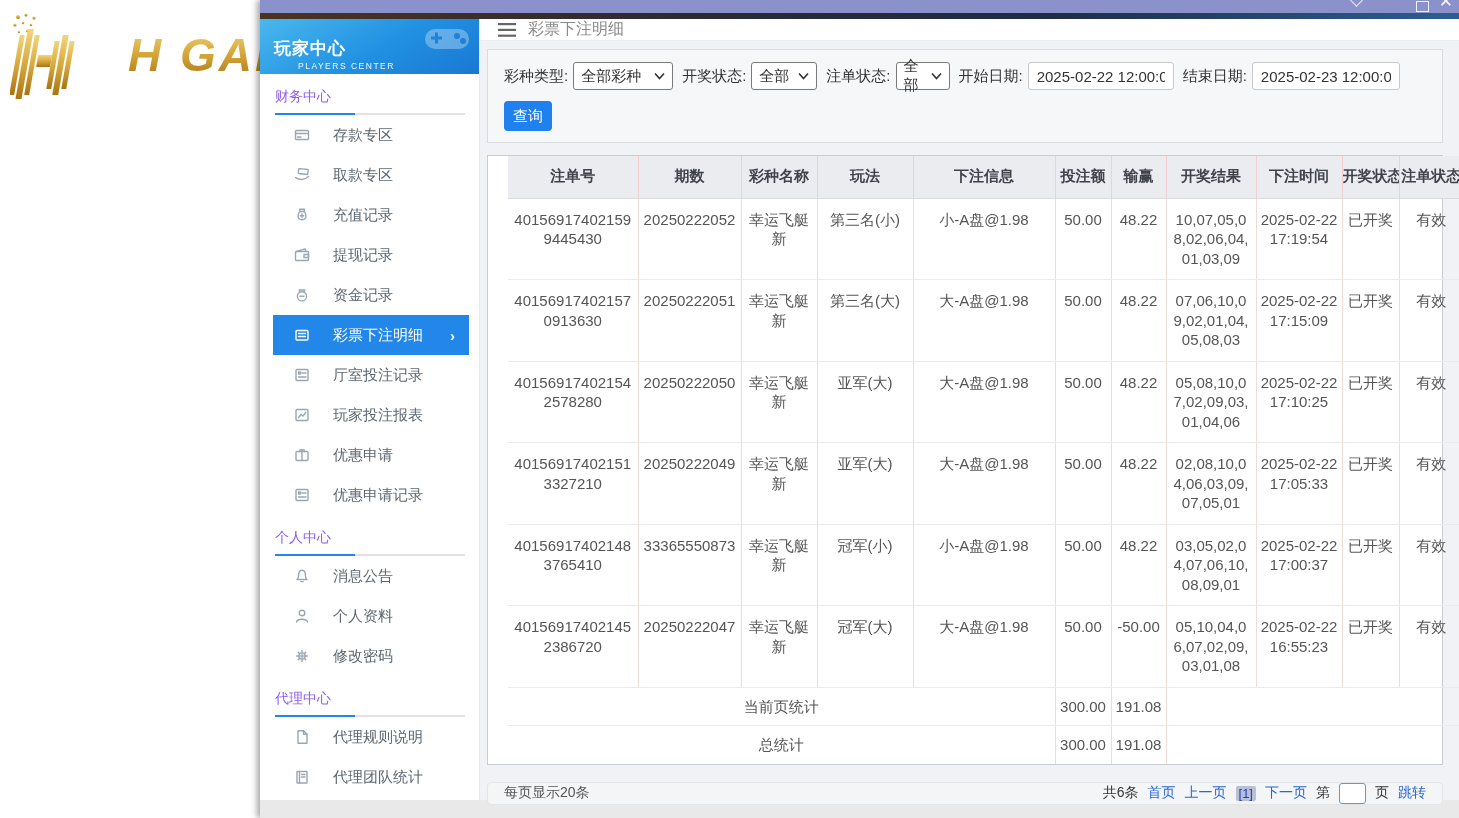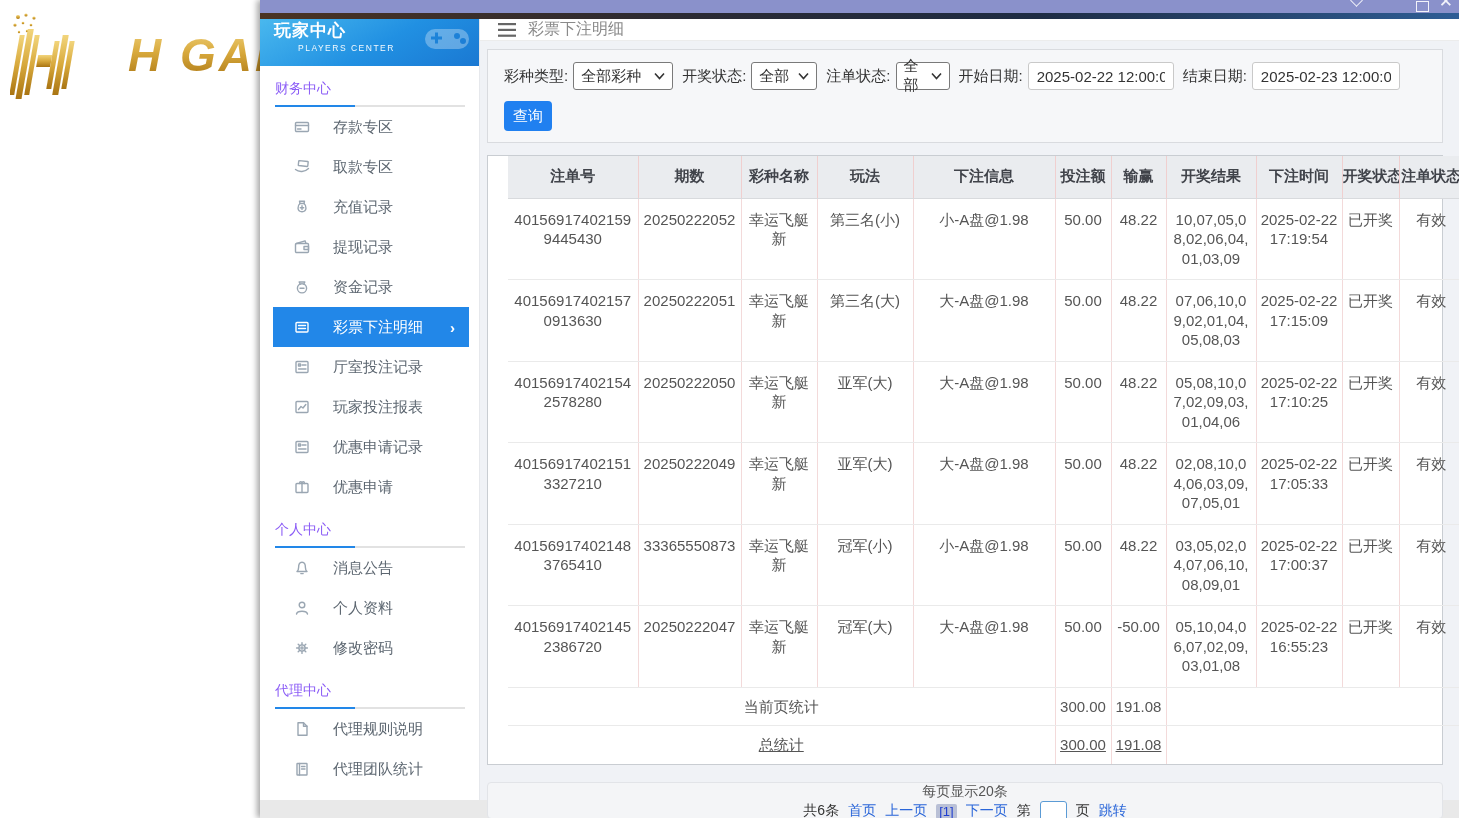--- a/index.html
+++ b/index.html
@@ -22,22 +22,22 @@
   .ctrl-chevron { right:98px; top:-4px; width:9px; height:9px; border-right:1.6px solid #f2f3fa; border-bottom:1.6px solid #f2f3fa; transform:rotate(45deg); }
   .ctrl-max { right:30px; top:1px; width:13px; height:11px; border:1.8px solid #f2f3fa; background:transparent; }
   .ctrl-close { right:6px; top:-7px; font-size:17px; line-height:17px; }
   .darkstrip { height:6px; background:linear-gradient(90deg,#4a3322 0%,#2b2a33 35%,#1e2c44 65%,#2e5d95 100%); }
 
   .window-body { display:flex; height:781px; background:#f0f2f6; }
   .window-bottom { height:18px; background:#e9e9e9; }
 
   
   .sidebar { width:220px; background:#ffffff; border-right:1px solid #e6e8ec; overflow:hidden; flex:none; }
-  .sb-header { height:47px; background:linear-gradient(150deg,#49b8ee 0%,#2190e2 55%,#1a78d2 100%);
-               color:#fff; padding:0 12px 0 14px; position:relative; }
+  .sb-header { height:55px; background:linear-gradient(150deg,#49b8ee 0%,#2190e2 55%,#1a78d2 100%);
+               color:#fff; padding:18px 12px 0 14px; position:relative; }
   .sb-title { font-size:17px; font-weight:bold; letter-spacing:1px; }
   .sb-sub { font-size:8.5px; letter-spacing:1.5px; margin-top:1px; opacity:.95;margin-left:24px; }
   .sb-gamepad { position:absolute; right:8px; top:2px; opacity:.3; }
 
   .sb-section-title { color:#8b5cf6; font-size:14px; margin:14px 0 7px 15px; }
   .sb-underline { height:2px; width:190px; margin-left:15px;
                   background:linear-gradient(90deg,#2287e8 0,#2287e8 80px,#e2e2e2 80px,#e2e2e2 100%); }
 
   .sb-item { height:40px; margin:0 10px 0 13px; display:flex; align-items:center; padding-left:20px;
              color:#5c6670; font-size:15px; cursor:pointer; position:relative; }
@@ -68,24 +68,24 @@
 
   .table-panel { margin:12px 16px 0 7px; background:#fff; border:1px solid #c9cdd2;padding-left:20px; }
   table { width:100%; border-collapse:collapse; table-layout:fixed; font-size:15px; color:#555; }
   thead th { background:#eaecef; color:#40434a; font-weight:bold; height:42px;
              border-right:1px solid #f0cfcf; border-bottom:1px solid #d8dadd; white-space:nowrap; overflow:hidden; }
   thead th:last-child { border-right:none; }
   tbody td { border-right:1px solid #f3dada; border-bottom:1px solid #eaeaea; text-align:center;
              vertical-align:top; padding:11px 3px; height:76px; word-break:break-all; line-height:1.3; }
   tbody td:last-child { border-right:none; }
   tr.summary td { height:38px; padding:9px 3px; vertical-align:middle; }
-  tr.summary:last-child td { border-bottom:none;text-decoration:underline; }
+  tr.summary:last-child td { border-bottom:none; }
 
   .footer-bar { margin:17px 16px 0 7px; background:#f4f5f7; border:1px solid #e2e4e8; border-radius:4px;
-                height:37px; display:flex; align-items:center; justify-content:space-between; padding:0 16px; font-size:14px; color:#555;flex-direction:column; }
+                height:37px; display:flex; align-items:center; justify-content:space-between; padding:0 16px; font-size:14px; color:#555; }
   .pagination { display:flex; align-items:center; gap:9px; color:#333; }
   .pg-link { color:#2a66d9; cursor:pointer; }
   .pg-current { background:#b9c0d6; color:#1f3ed0; padding:0 3px; border-radius:2px; font-size:13px; }
   .pg-input { width:27px; height:21px; border:1px solid #5b9bd5; border-radius:3px; }
 </style>
 </head>
 <body>
 
 <div class="logo-area">
   <span class="logo-emblem">
@@ -226,37 +226,37 @@
             <svg width="16" height="16" viewBox="0 0 16 16">
               <rect x="2" y="2.5" width="12" height="11" rx="1"></rect>
               <polyline points="4.5,10.5 7,7.5 9,9 11.8,5.5"></polyline>
             </svg>
           </span>
         <span>玩家投注报表</span>
       </div>
       <div class="sb-item">
         <span class="sb-ico">
             <svg width="16" height="16" viewBox="0 0 16 16">
+              <rect x="2" y="4.5" width="12" height="9" rx="1"></rect>
+              <line x1="8" y1="4.5" x2="8" y2="13.5"></line>
+              <path d="M5.5 4.5 C5.5 2.2 8 2.2 8 4.5 C8 2.2 10.5 2.2 10.5 4.5"></path>
+            </svg>
+          </span>
+        <span>优惠申请</span>
+      </div>
+      <div class="sb-item">
+        <span class="sb-ico">
+            <svg width="16" height="16" viewBox="0 0 16 16">
               <rect x="2" y="2.5" width="12" height="11" rx="1"></rect>
               <rect x="4.5" y="5" width="2" height="2"></rect>
               <line x1="8" y1="6" x2="12" y2="6"></line>
               <line x1="4.5" y1="10" x2="12" y2="10"></line>
             </svg>
           </span>
         <span>优惠申请记录</span>
-      </div>
-      <div class="sb-item">
-        <span class="sb-ico">
-            <svg width="16" height="16" viewBox="0 0 16 16">
-              <rect x="2" y="4.5" width="12" height="9" rx="1"></rect>
-              <line x1="8" y1="4.5" x2="8" y2="13.5"></line>
-              <path d="M5.5 4.5 C5.5 2.2 8 2.2 8 4.5 C8 2.2 10.5 2.2 10.5 4.5"></path>
-            </svg>
-          </span>
-        <span>优惠申请</span>
       </div>
 
       <div class="sb-section-title">个人中心</div>
       <div class="sb-underline"></div>
 
       <div class="sb-item">
         <span class="sb-ico">
             <svg width="16" height="16" viewBox="0 0 16 16">
               <path d="M8 2.3 C5.2 2.3 4.6 4.8 4.6 7.4 C4.6 9.9 3.6 10.9 3 11.5 h10 C12.4 10.9 11.4 9.9 11.4 7.4 C11.4 4.8 10.8 2.3 8 2.3 Z"></path>
               <line x1="6.8" y1="13.6" x2="9.2" y2="13.6"></line>

